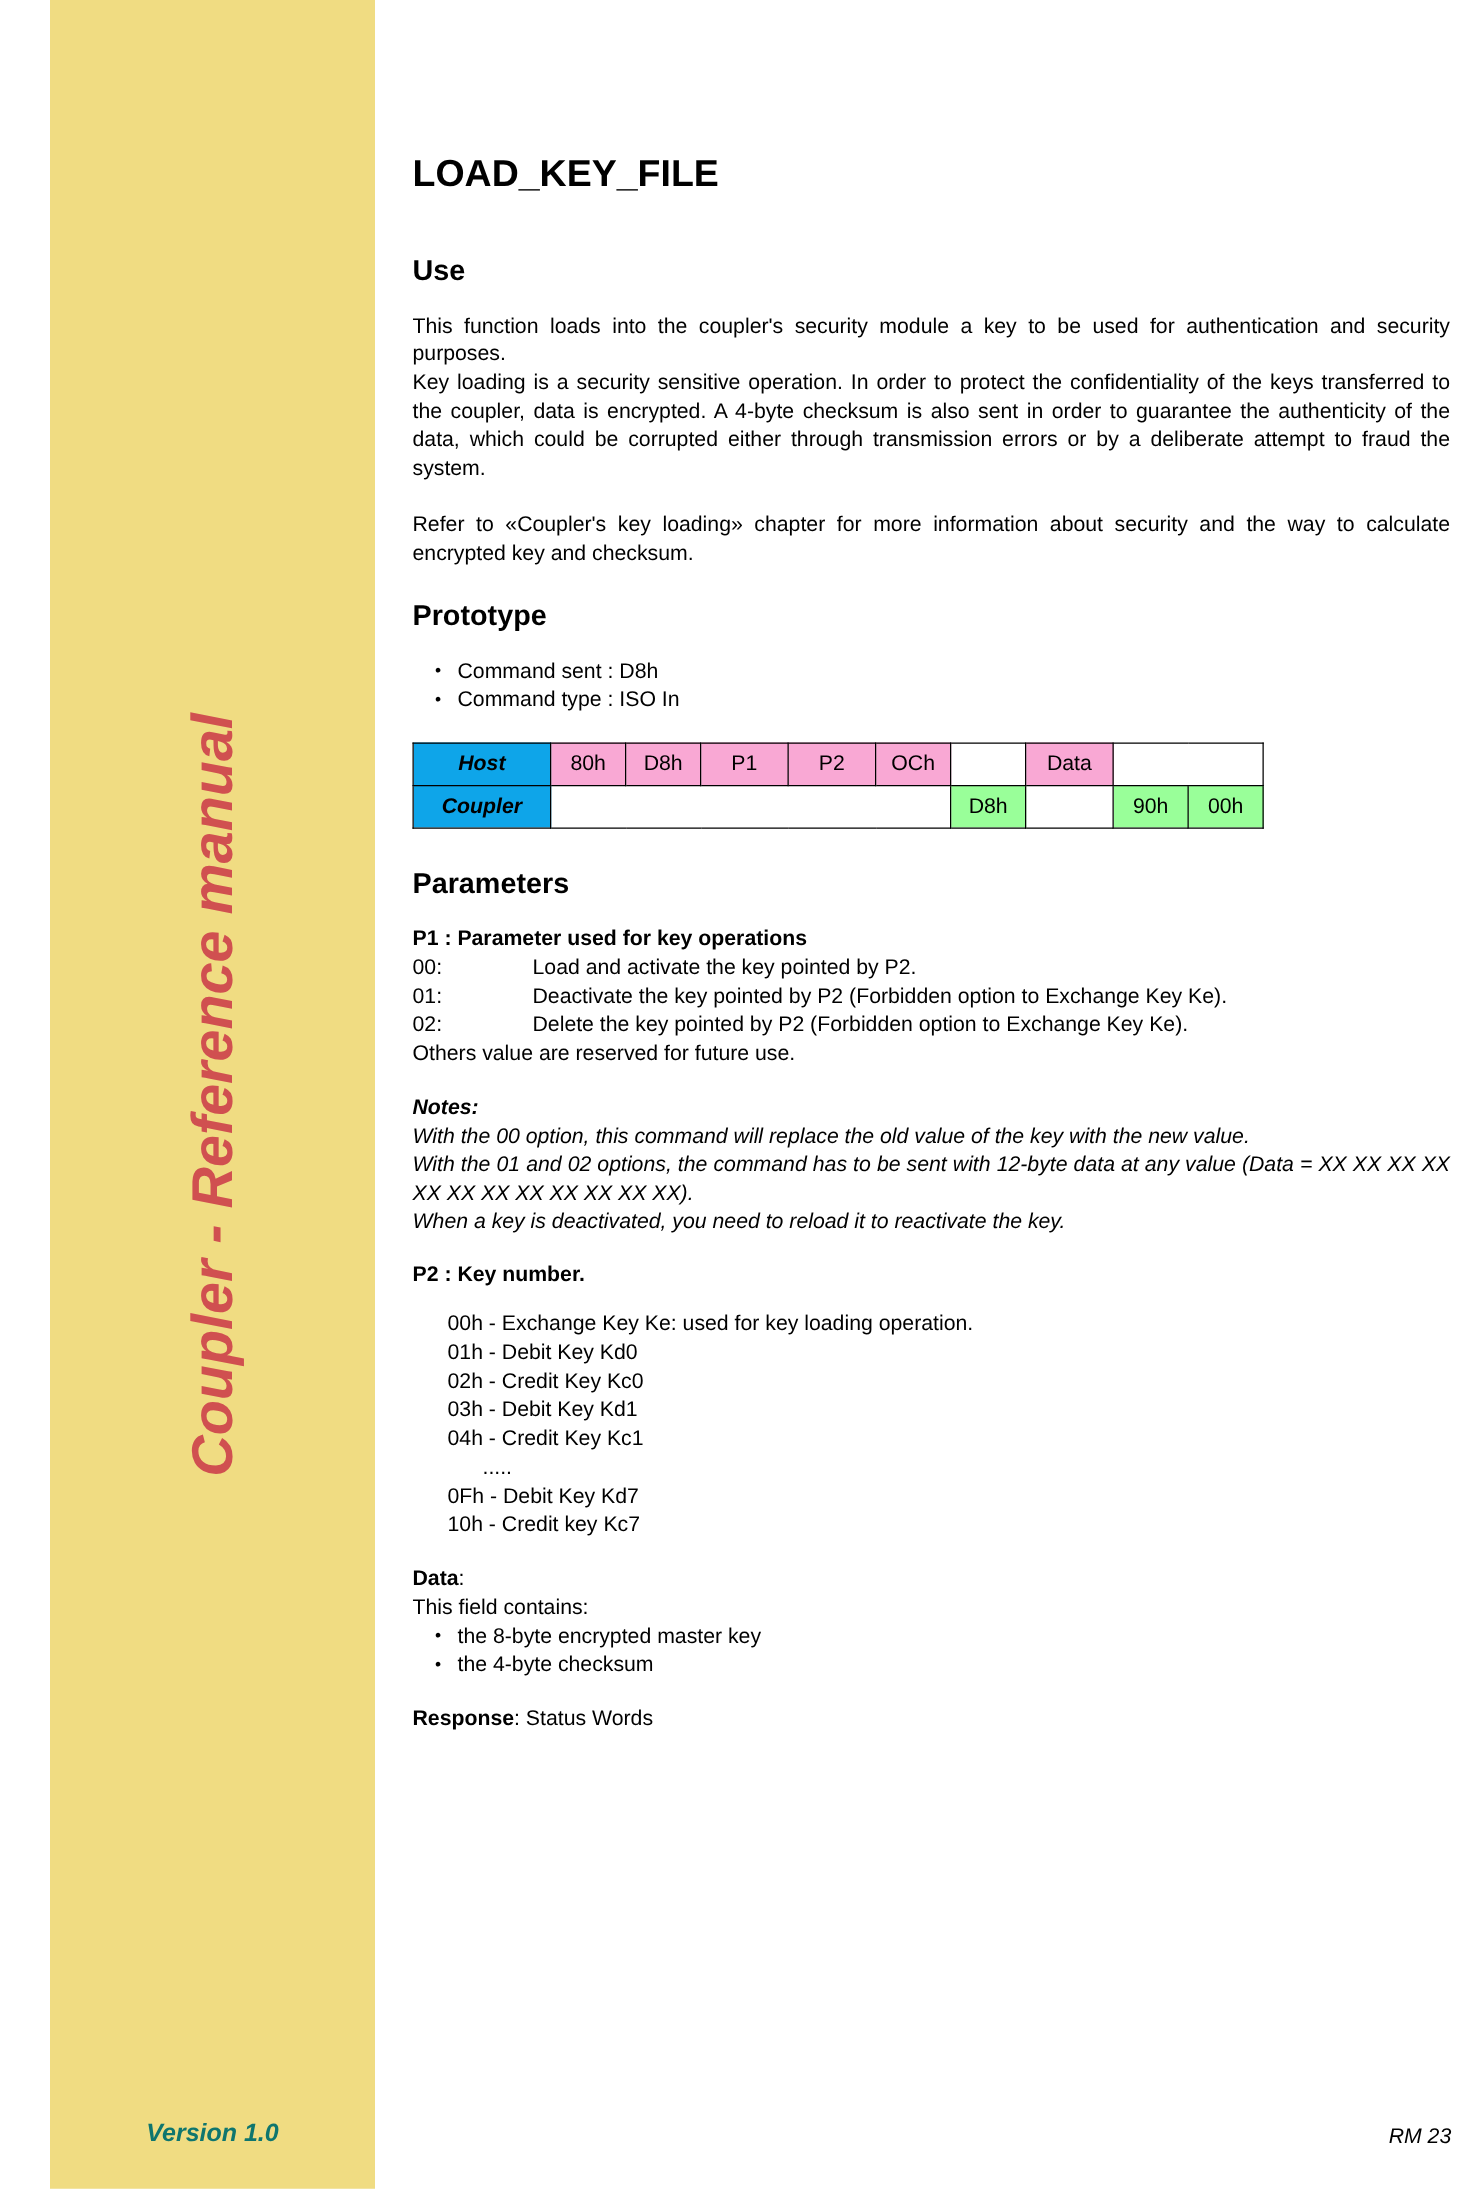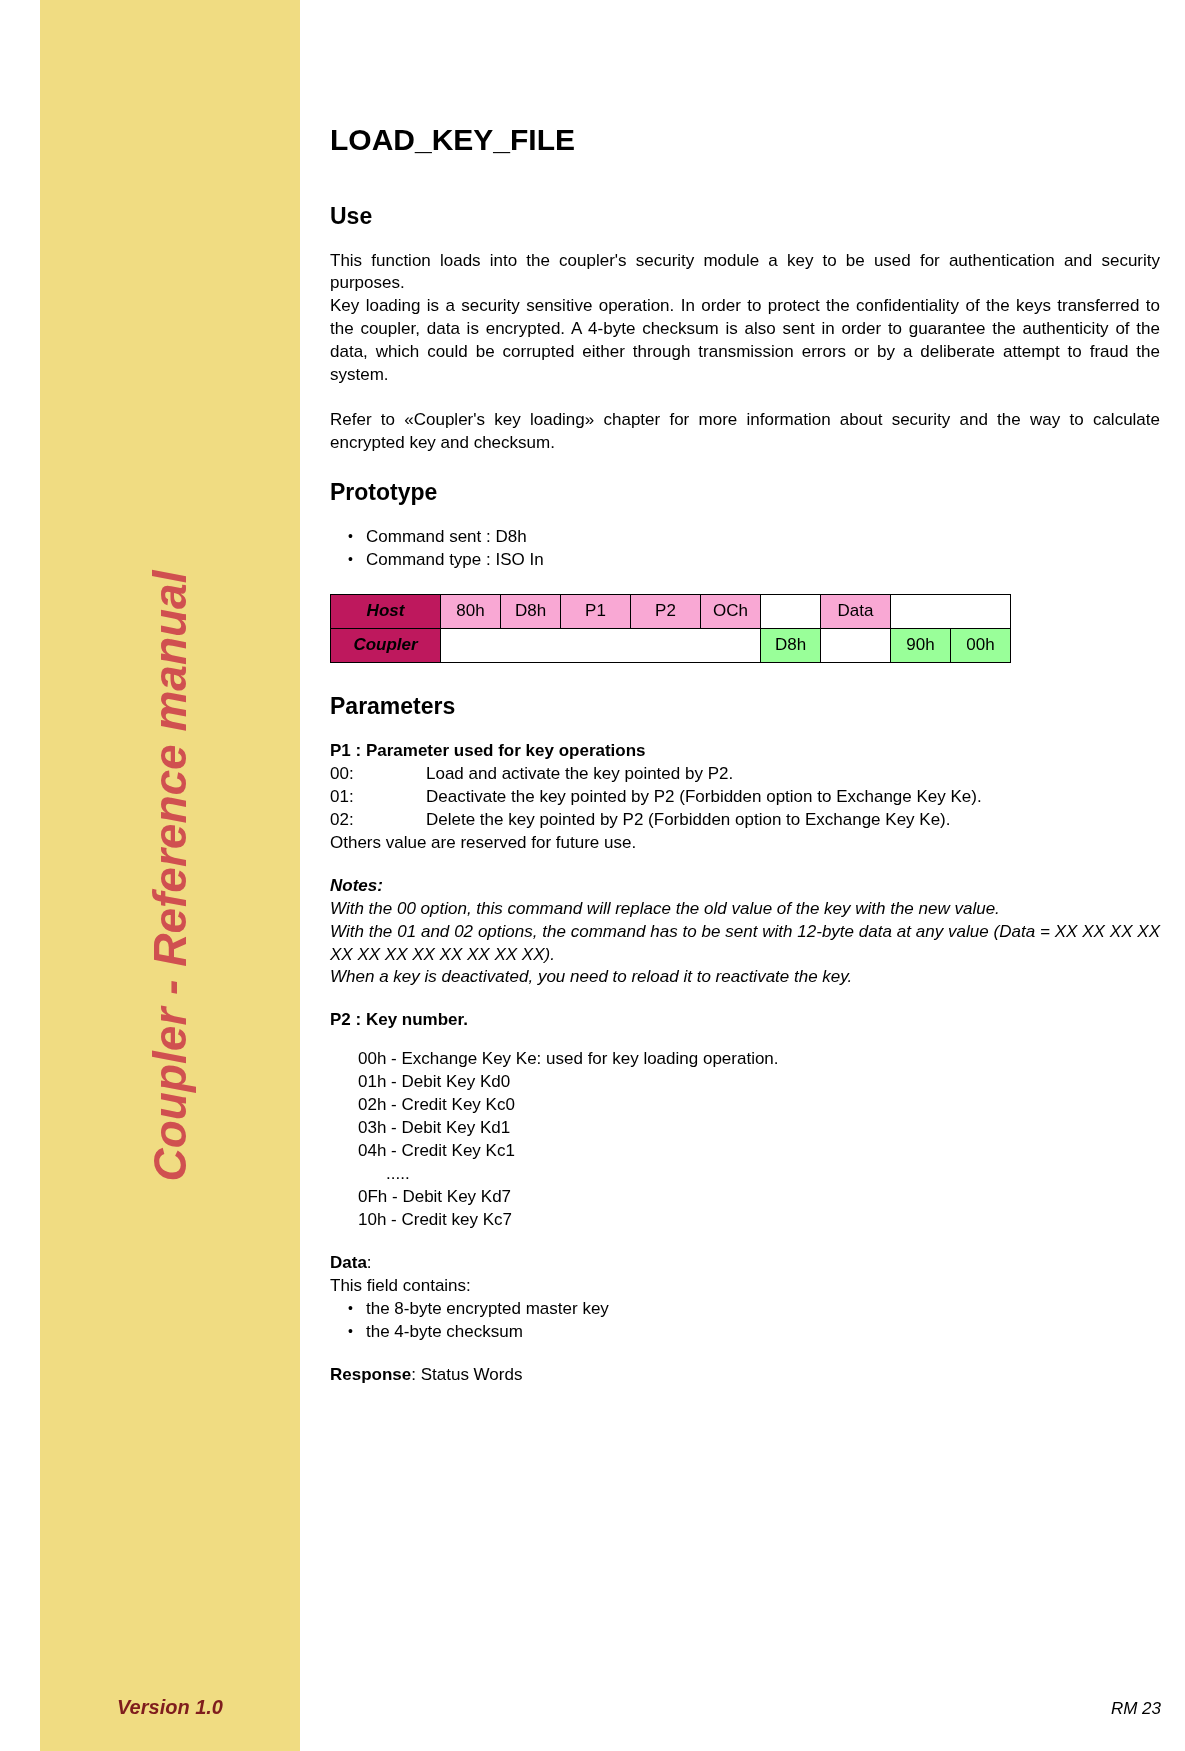--- a/index.html
+++ b/index.html
@@ -35,21 +35,21 @@
   }
   .version {
     position: absolute;
     bottom: 30px;
     left: 0;
     width: 100%;
     text-align: center;
     font-style: italic;
     font-weight: bold;
     font-size: 20px;
-    color: #7f1d1d;
+    color: #0f766e;
   }
   .content {
     position: absolute;
     left: 330px;
     top: 120px;
     width: 830px;
   }
   h1 {
     font-size: 30px;
     font-weight: bold;
@@ -75,21 +75,21 @@
     border-collapse: collapse;
     margin: 4px 0 28px 0;
   }
   table.proto td {
     border: 1px solid #000;
     text-align: center;
     height: 34px;
     font-size: 17px;
     padding: 0 4px;
   }
-  .hdr { background: #be185d; font-weight: bold; font-style: italic; }
+  .hdr { background: #0ea5e9; font-weight: bold; font-style: italic; }
   .blue { background: #f9a8d4; }
   .green { background: #99ff99; }
   .param-body { margin-bottom: 20px; }
   .param-body .lbl { font-weight: bold; }
   .rowline { display: flex; gap: 48px; }
   .rowline .code { width: 48px; flex-shrink: 0; }
   .indent { padding-left: 28px; margin-top: 16px; }
   .notes { font-style: italic; text-align: justify; margin-bottom: 20px; }
   .notes .t { font-weight: bold; }
   .footer {

